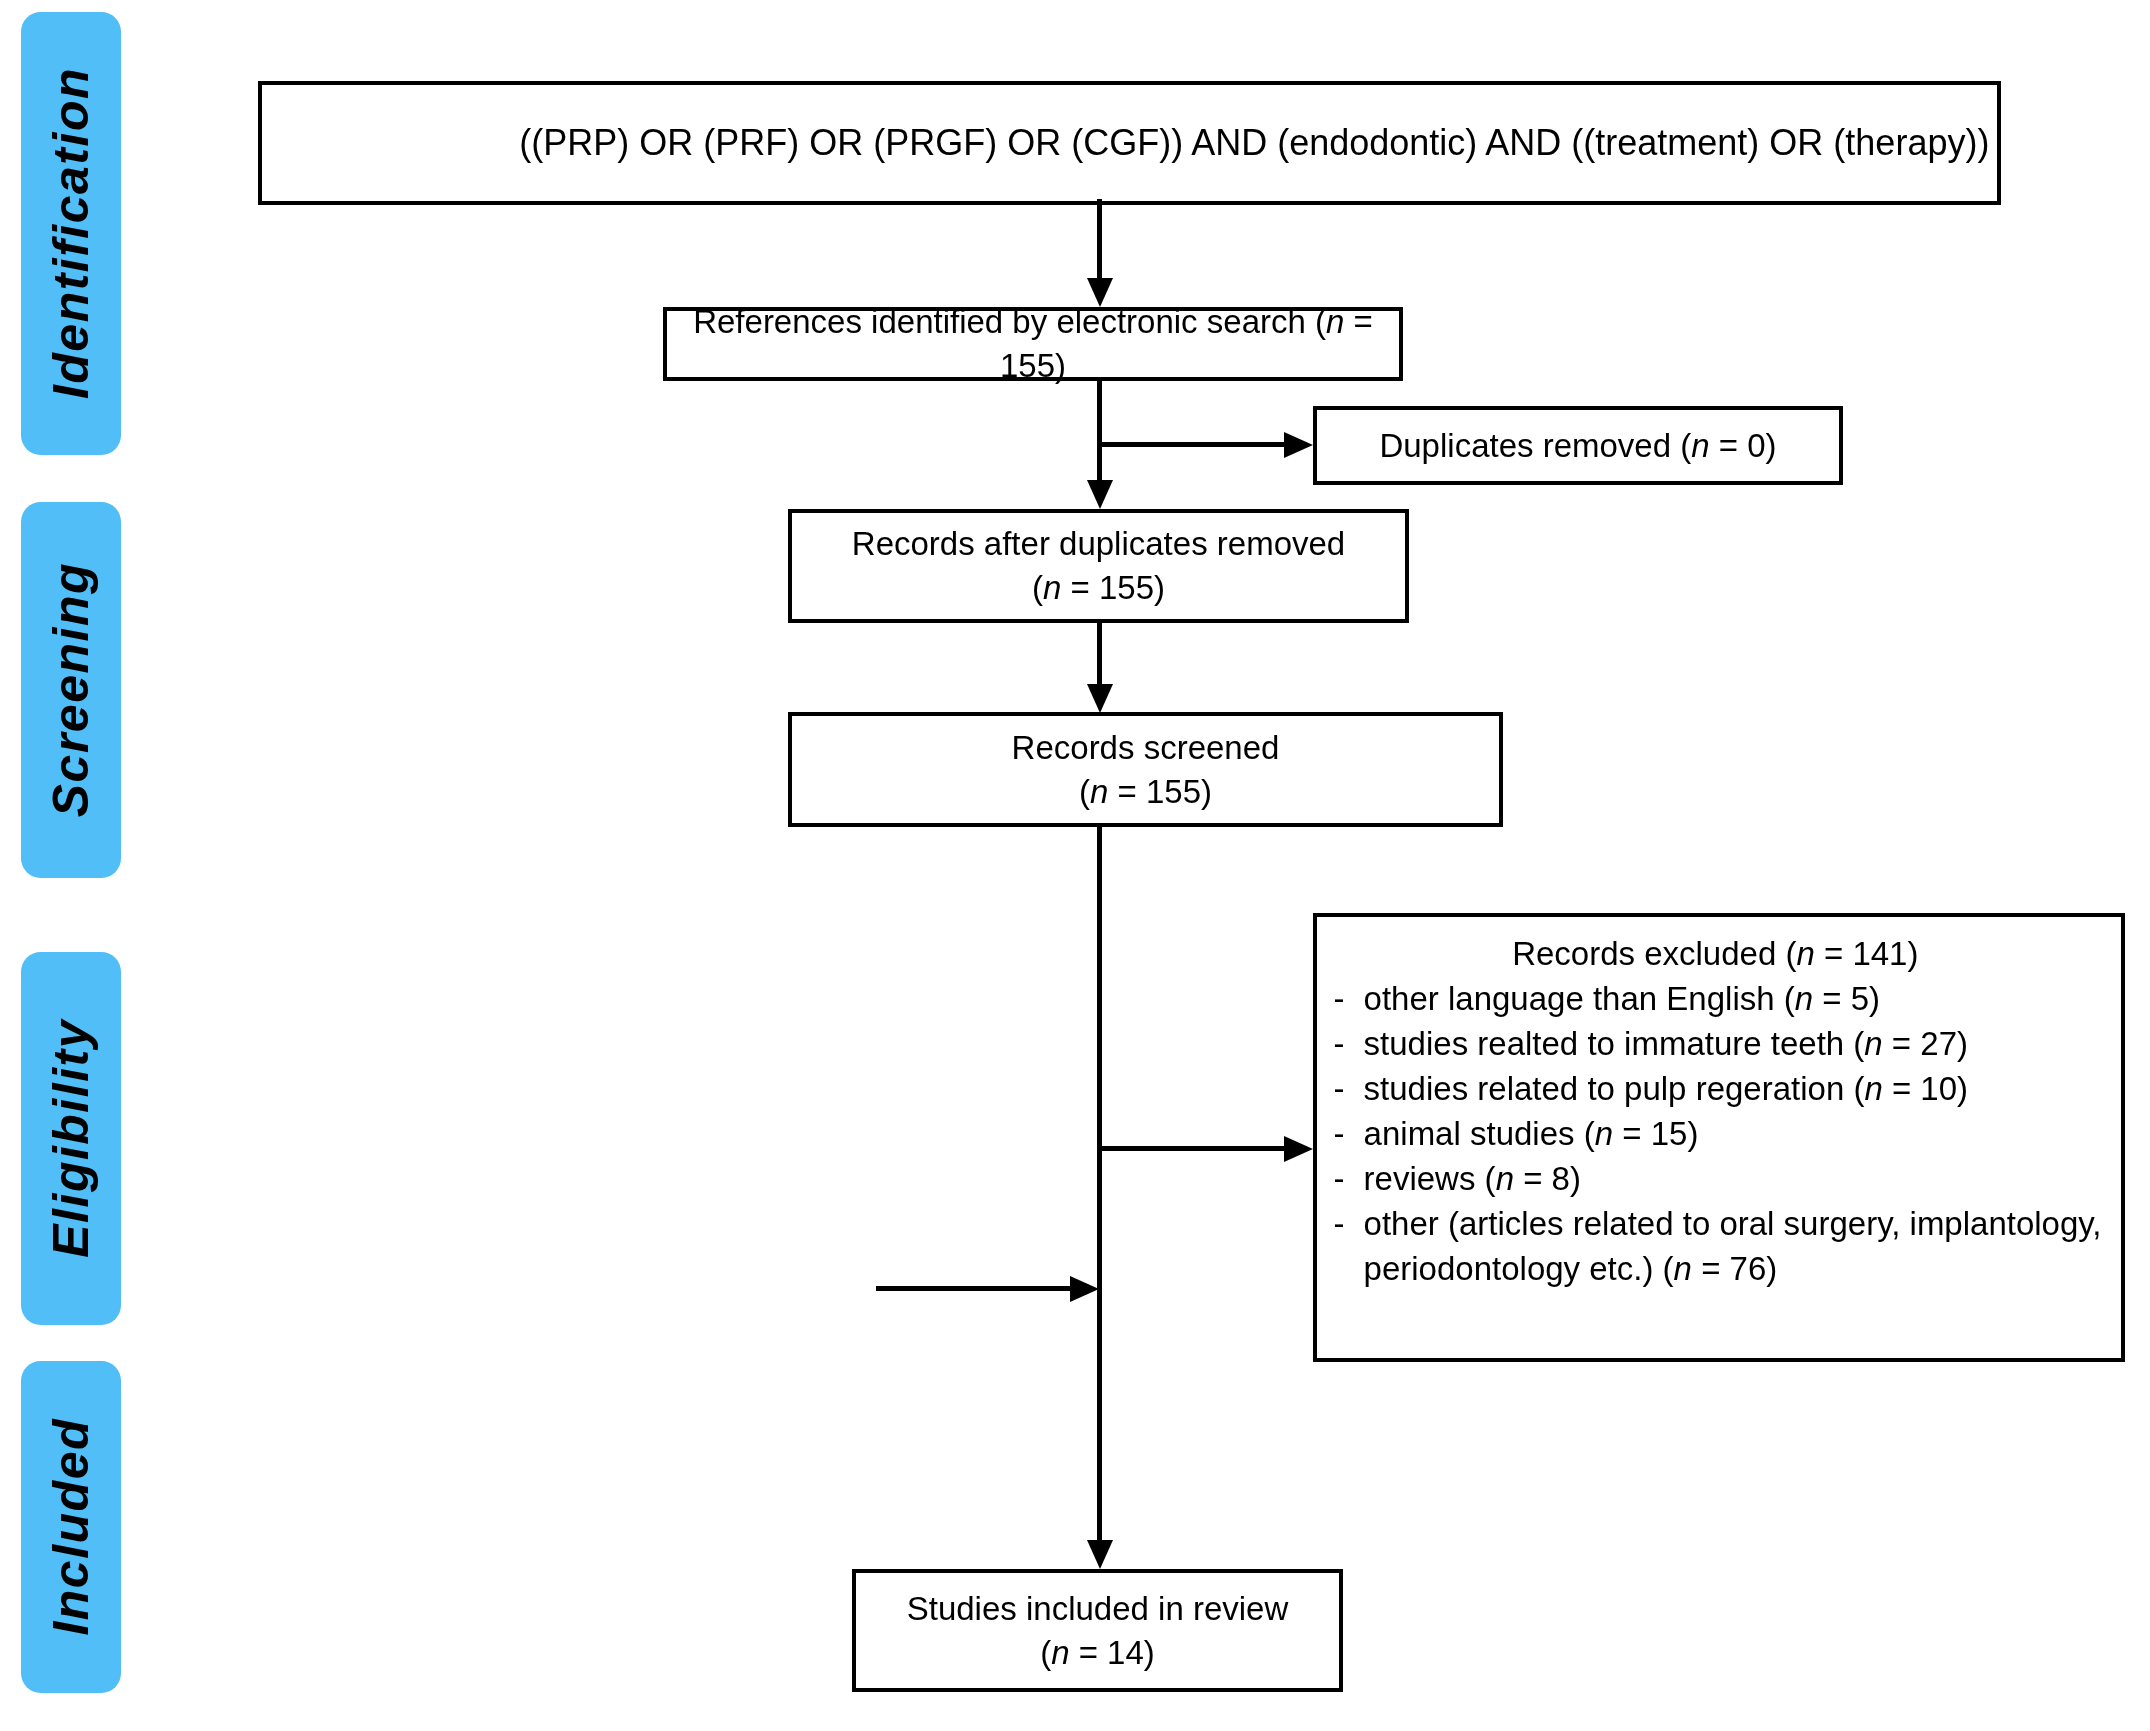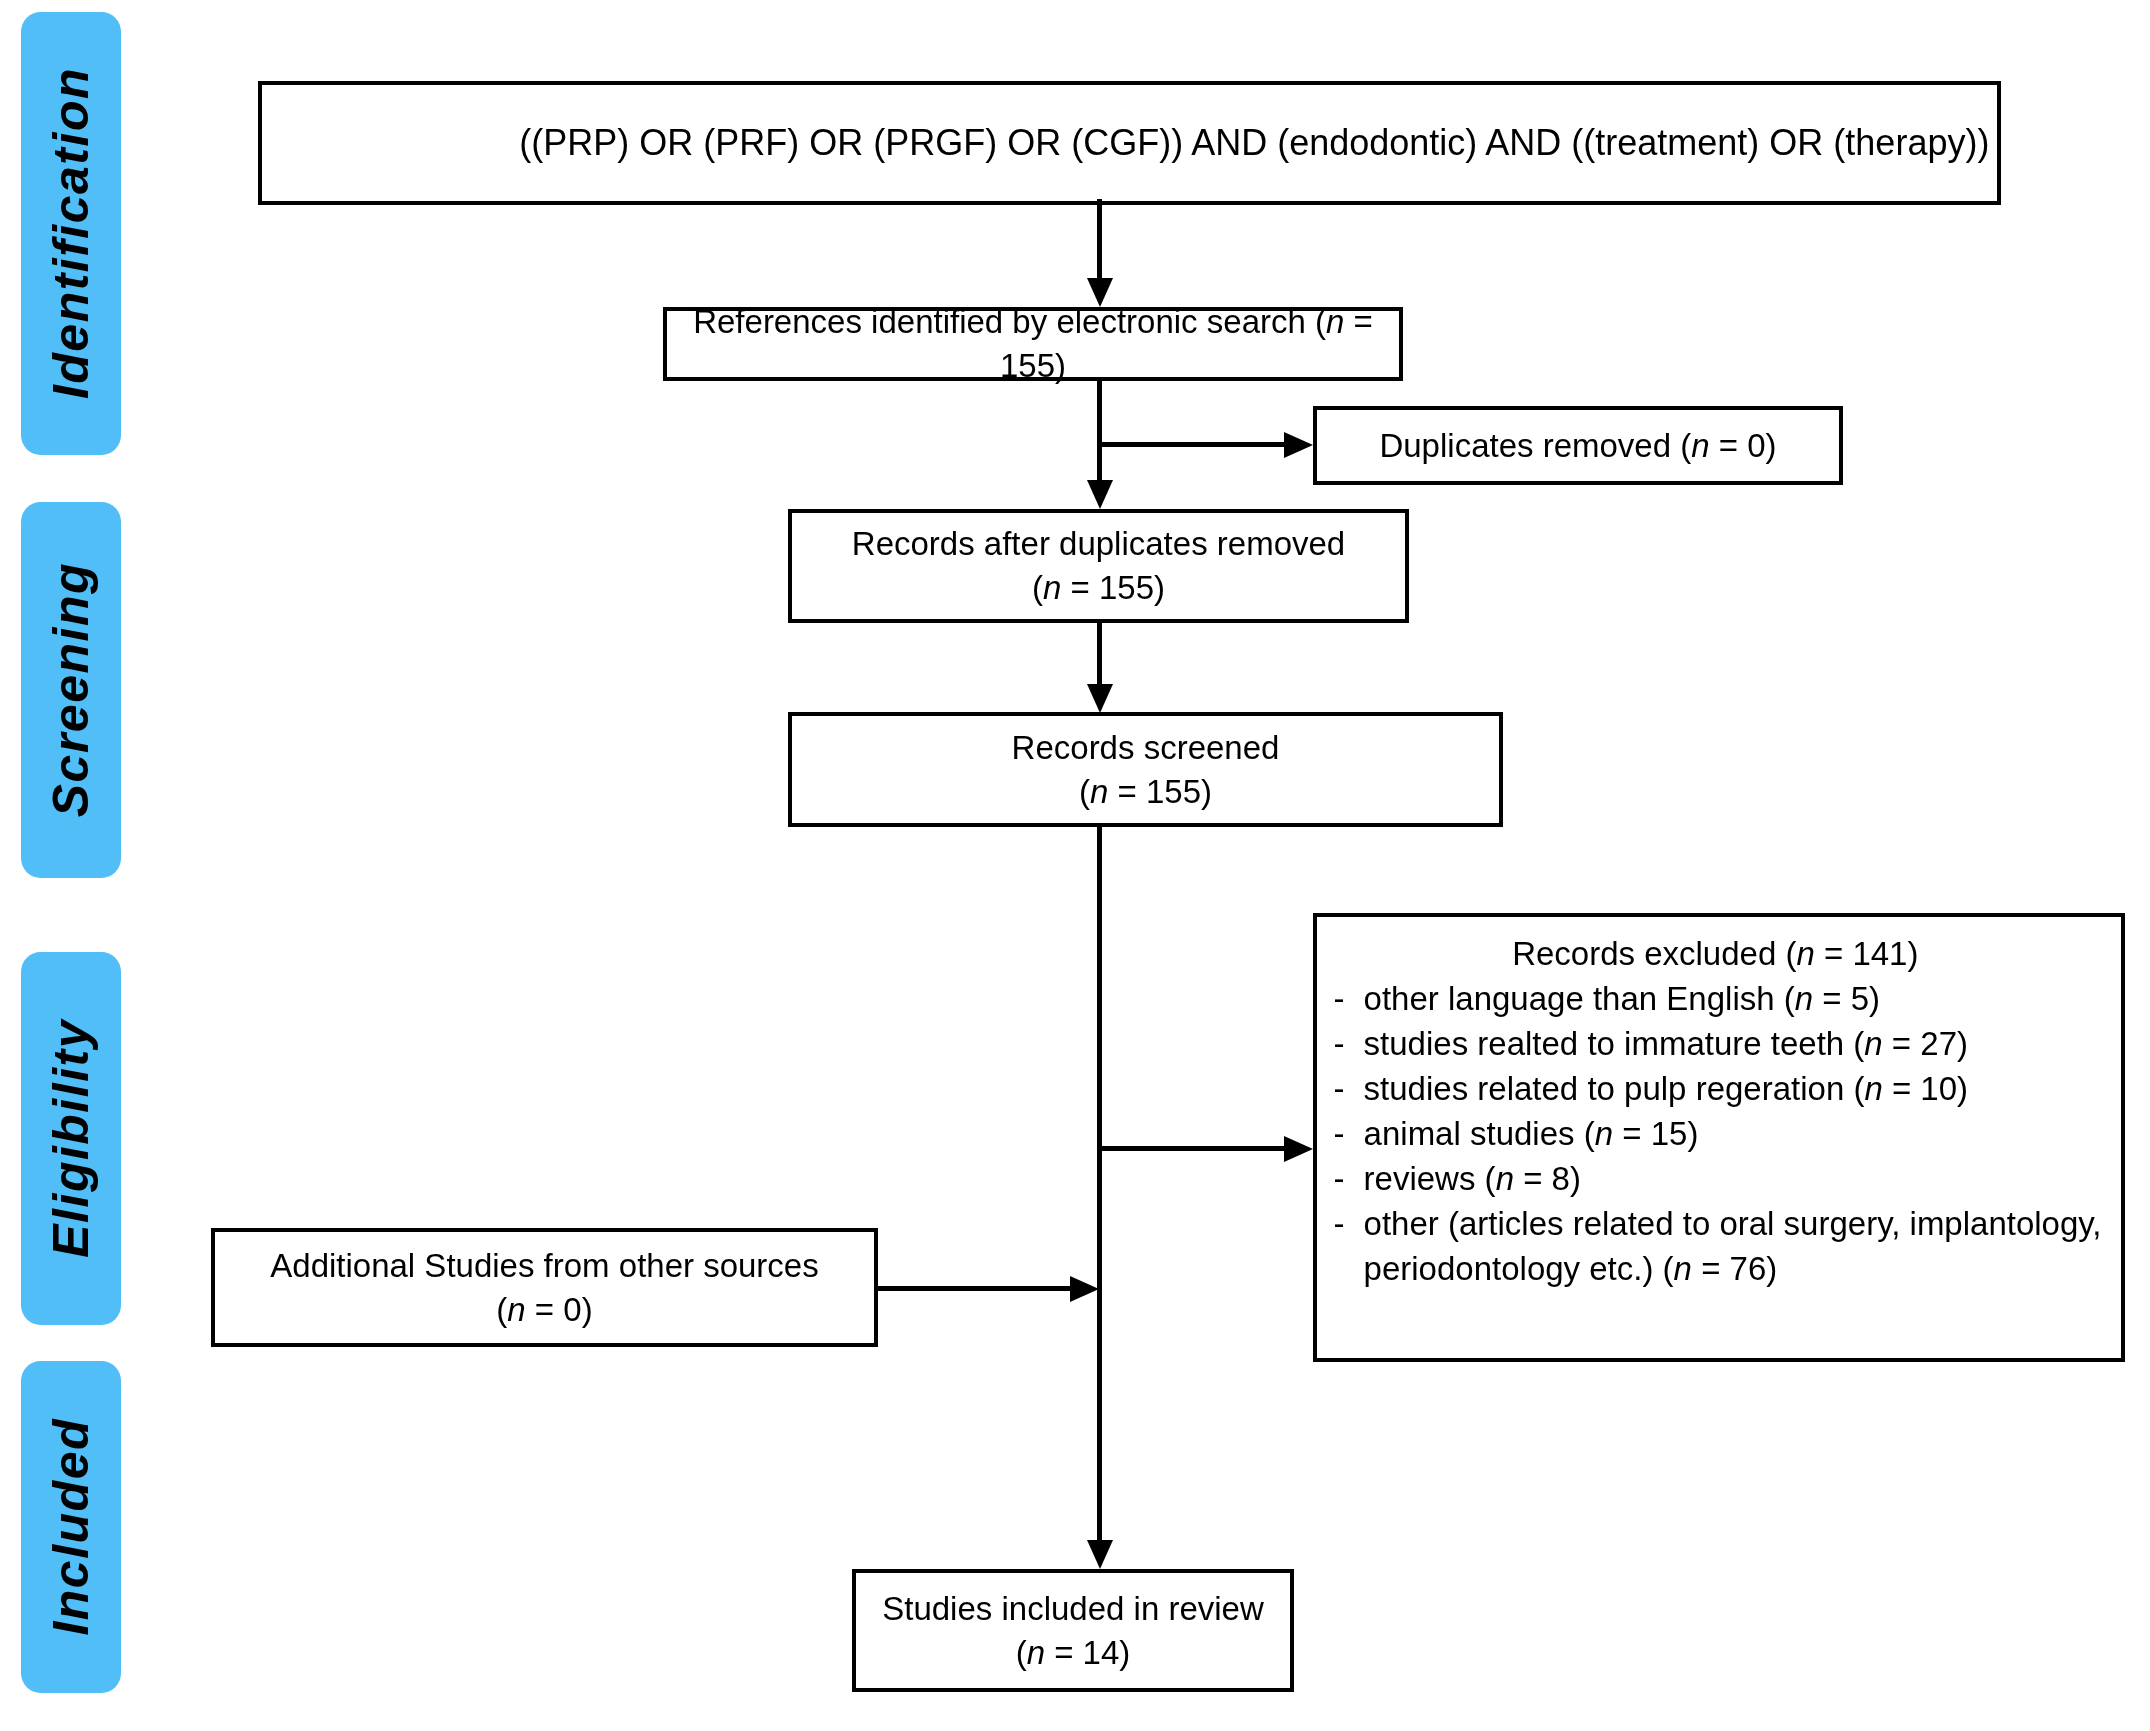--- a/index.html
+++ b/index.html
@@ -142,25 +142,22 @@
     <div class="ex-row">
       <span class="ex-dash">-</span>
       <span class="ex-text">reviews (<i class="n">n</i> = 8)</span>
     </div>
     <div class="ex-row">
       <span class="ex-dash">-</span>
       <span class="ex-text">other (articles related to oral surgery, implantology, periodontology etc.) (<i class="n">n</i> = 76)</span>
     </div>
   </div>
 
-  <div class="fbox" id="box-additional" style="left:211px; top:1228px; width:667px; height:119px;">
-    <span class="label" style="padding:3px 1.5px;">Additional Studies from other sources<br>(<i class="n">n</i> = 0)</span>
-  </div>
 
-  <div class="fbox" id="box-included" style="left:852px; top:1569px; width:442px; height:123px;">
+  <div class="fbox" id="box-included" style="left:852px; top:1569px; width:491px; height:123px;">
     <span class="label">Studies included in review<br>(<i class="n">n</i> = 14)</span>
   </div>
 
   <div class="vline" style="left:1097px; top:199px; height:81px;"></div>
   <div class="ah-down" style="left:1087px; top:278px;"></div>
 
   <div class="vline" style="left:1097px; top:379px; height:103px;"></div>
   <div class="ah-down" style="left:1087px; top:480px;"></div>
 
   <div class="hline" style="left:1099px; top:442px; width:186px;"></div>

